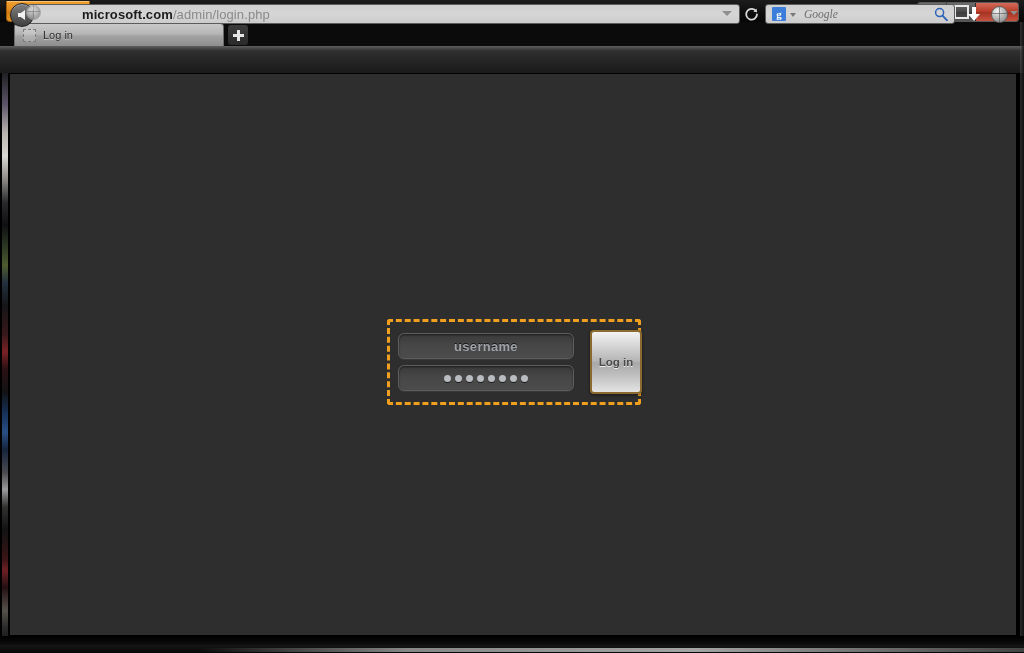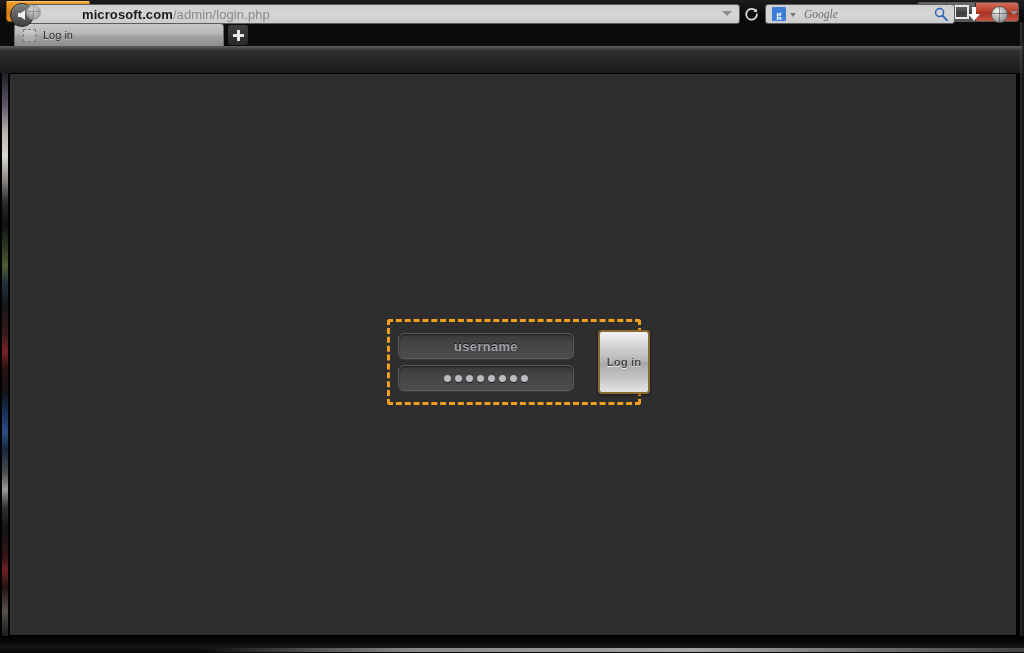--- a/index.html
+++ b/index.html
@@ -406,21 +406,21 @@
     left: 377px;
     top: 245px;
     width: 254px;
     height: 86px;
     border: 3px dashed #f0a01e;
     border-radius: 3px;
     box-sizing: border-box;
     padding: 8px;
     display: flex;
     align-items: center;
-    gap: 24px;
+    gap: 16px;
   }
 
   .fields-col {
     display: flex;
     flex-direction: column;
     gap: 6px;
     flex: 1 1 auto;
   }
 
   .field {

